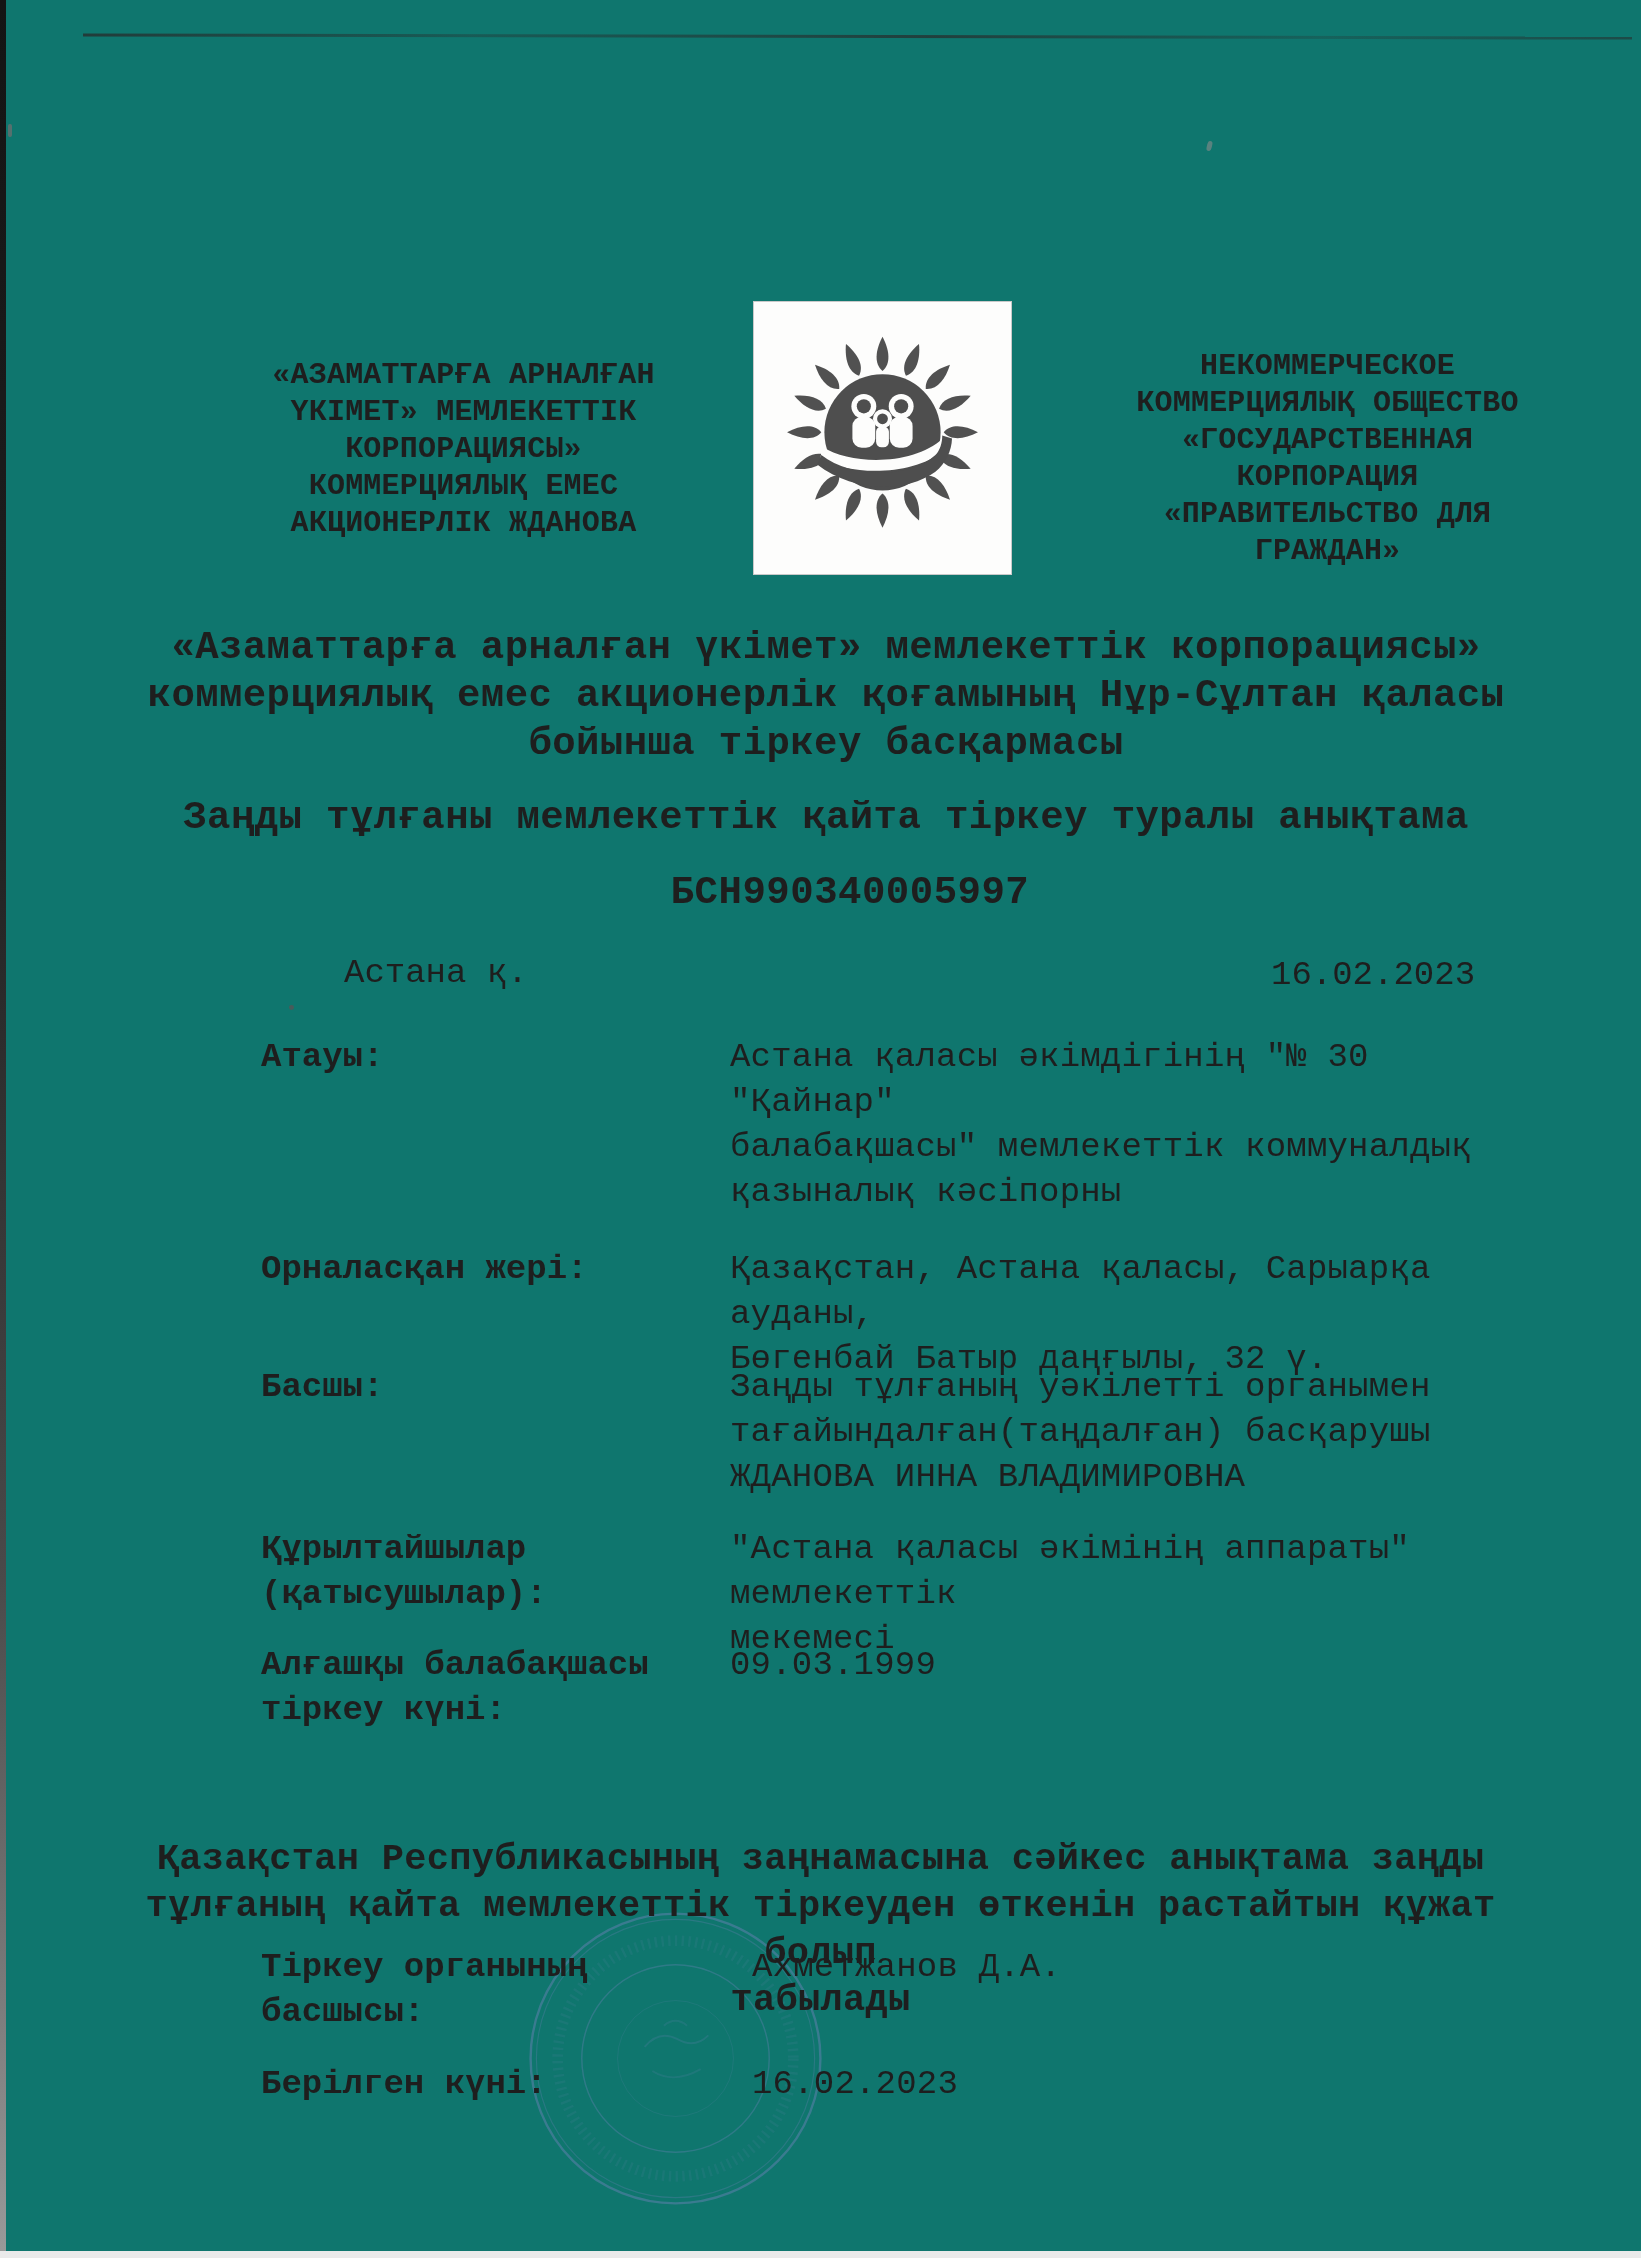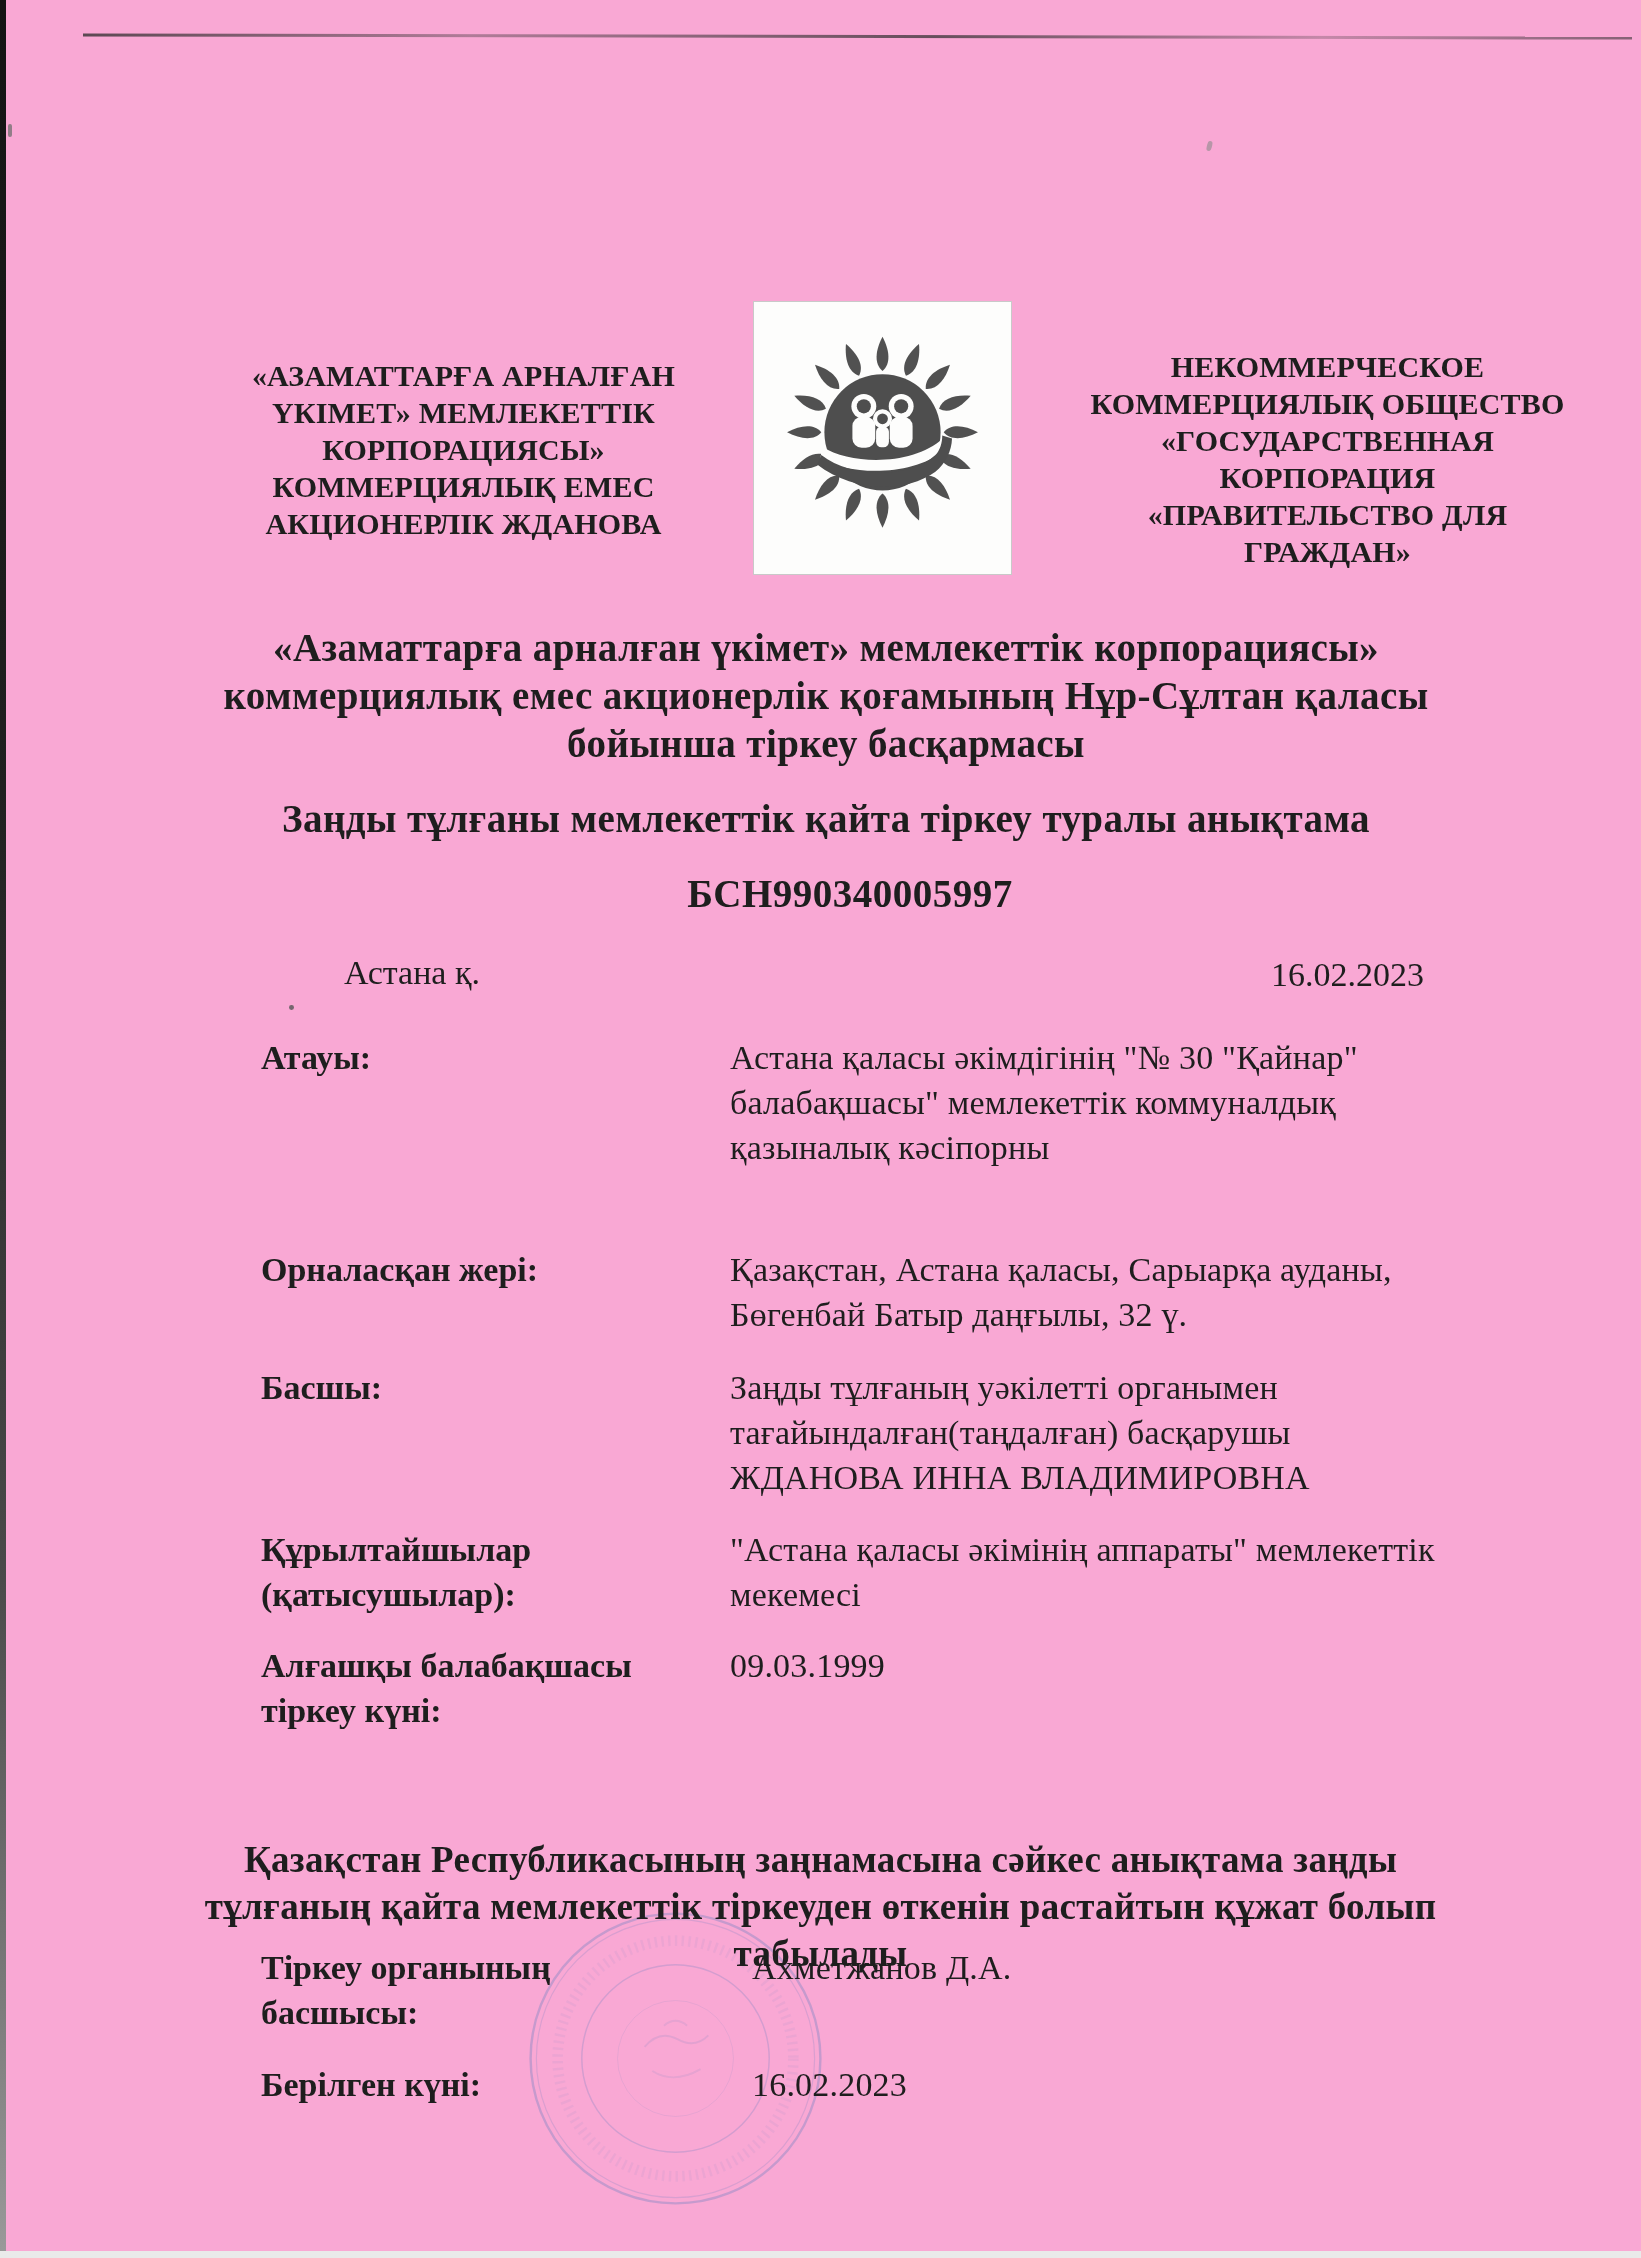--- a/index.html
+++ b/index.html
@@ -1,18 +1,18 @@
 <!DOCTYPE html>
 <html><head>
 <meta charset="utf-8">
 <style>
   html,body{margin:0;padding:0;background:#ffffff;}
   .page{
-    position:relative;width:1641px;height:2258px;background:#f9a8d4;overflow:hidden;
-    font-family:Liberation Serif, serif;color:#1e1e1e;
+    position:relative;width:1641px;height:2258px;background:#0f766e;overflow:hidden;
+    font-family:Liberation Mono, monospace;color:#1e1e1e;
   }
   
   .edge-bar{position:absolute;left:0;top:0;width:5.8px;height:100%;
     background:linear-gradient(180deg,#141414 0%,#202020 35%,#4a4a4a 70%,#9a9a9a 100%);}
   .scan-line{position:absolute;left:83px;top:35px;width:1549px;height:2.9px;
     background:linear-gradient(90deg,rgba(40,40,40,.75),rgba(40,40,40,.35) 25%,rgba(40,40,40,.7) 55%,rgba(40,40,40,.25) 80%,rgba(40,40,40,.55));
     transform:rotate(.12deg);}
   .bottom-strip{position:absolute;left:0;bottom:0;width:100%;height:6.8px;background:#eaeaea;}
   .speck1{position:absolute;left:7.7px;top:124px;width:3.9px;height:12.6px;background:#6f6f6f;border-radius:1.9px;opacity:.75;}
   .speck2{position:absolute;left:289px;top:1005px;width:4.8px;height:4.8px;background:#555;border-radius:50%;opacity:.8;}

